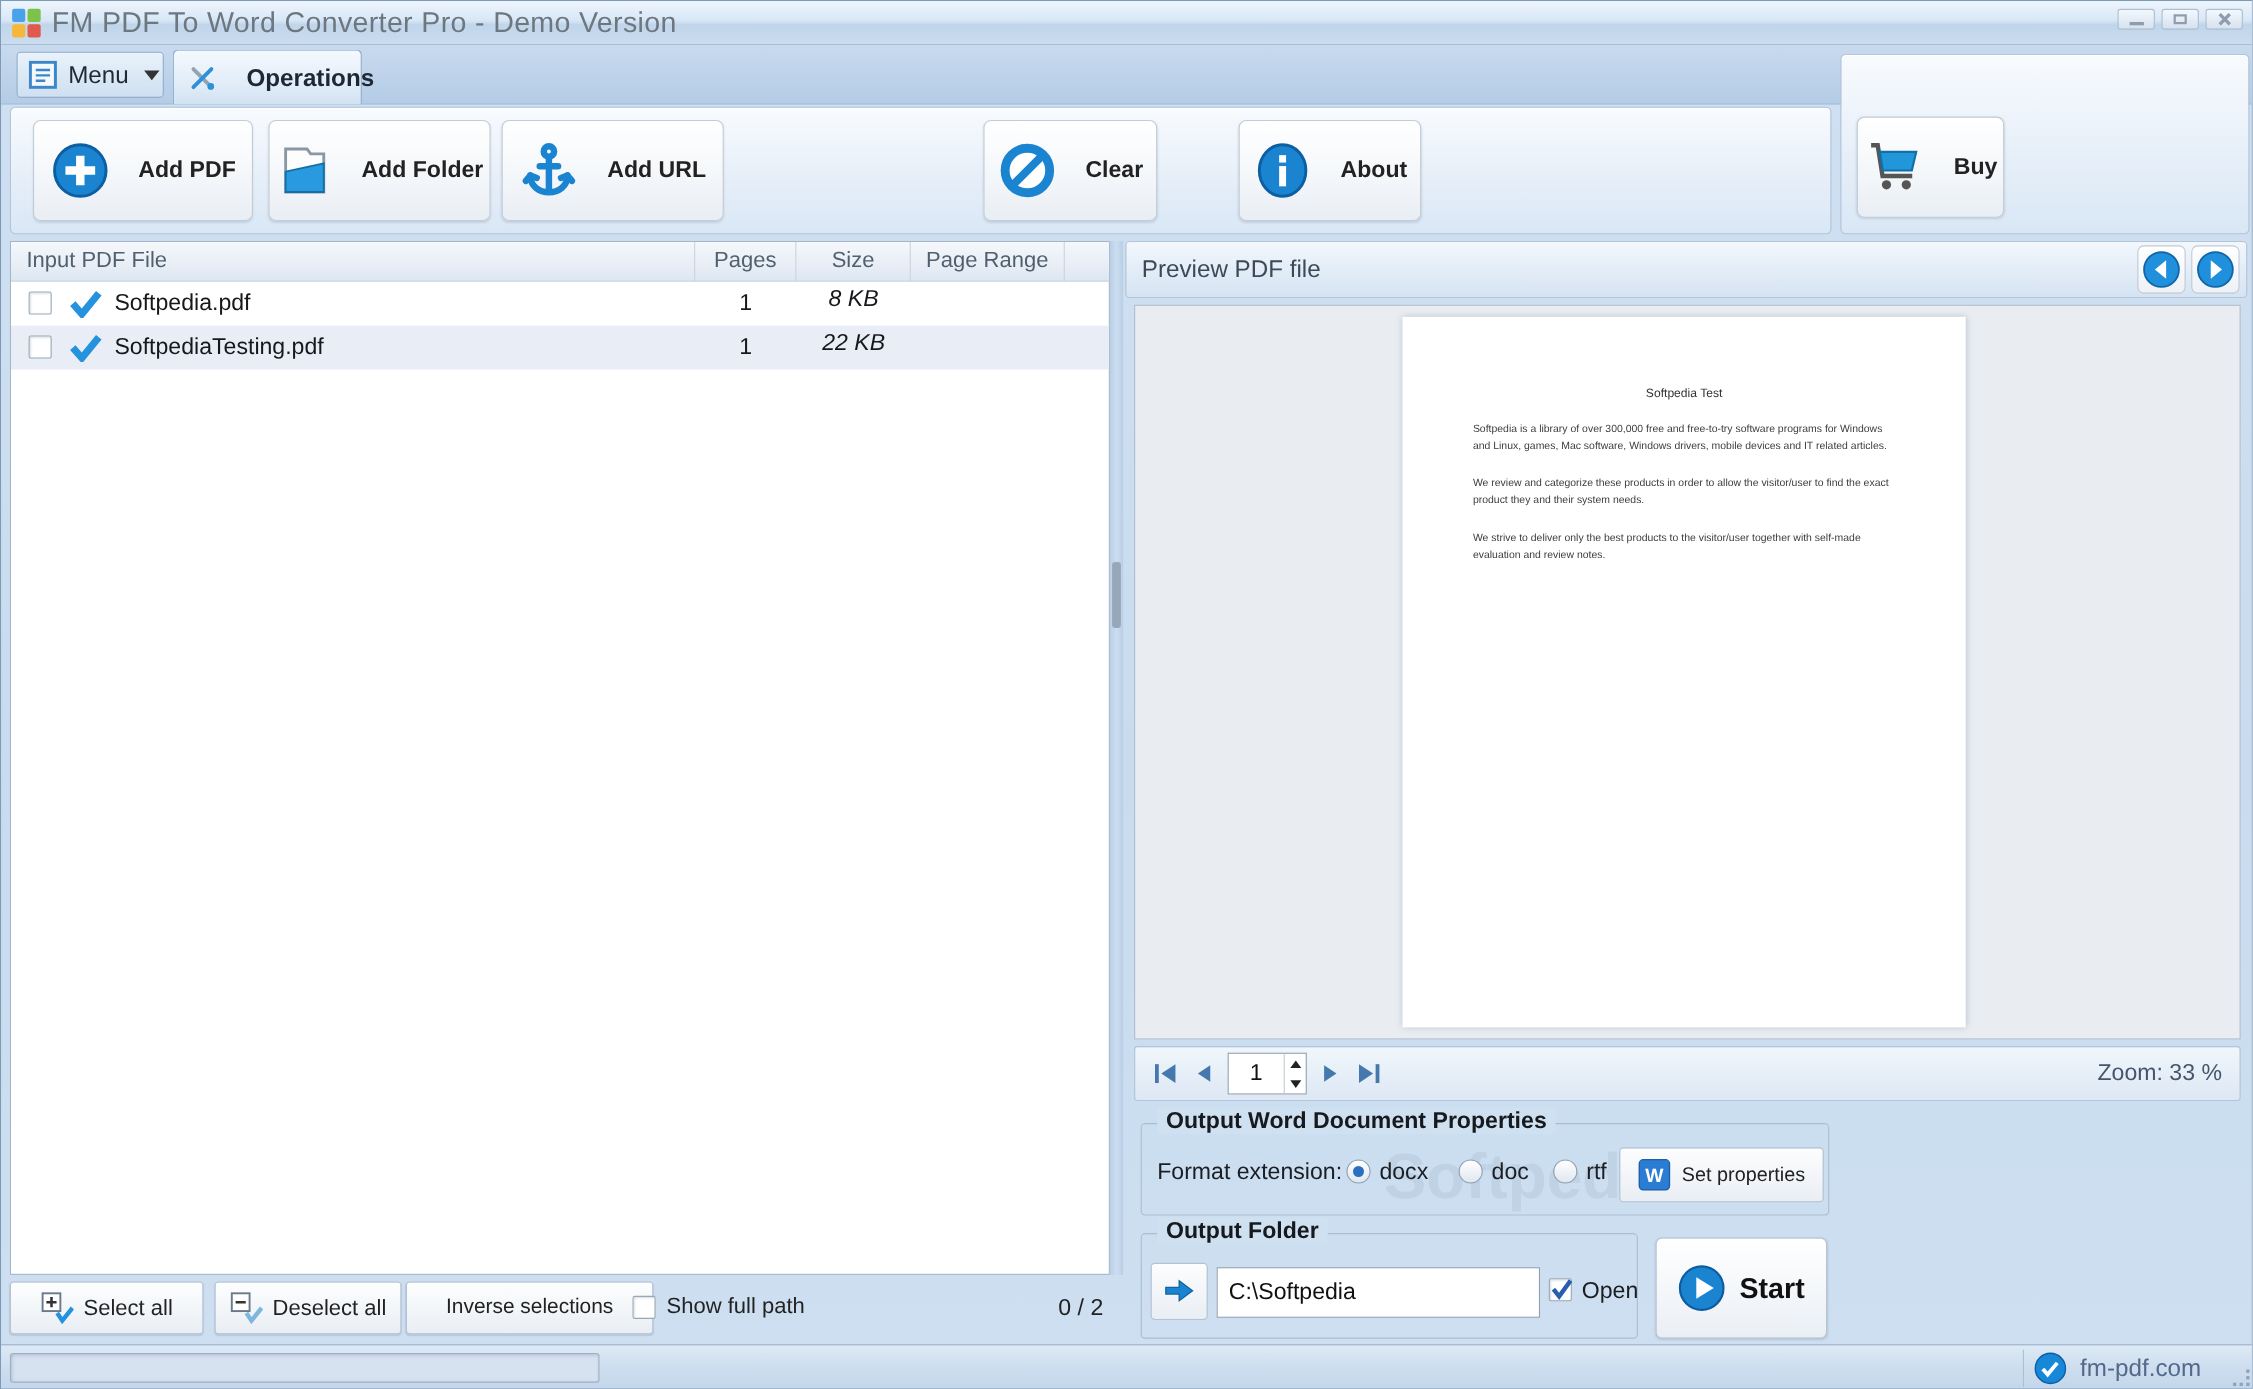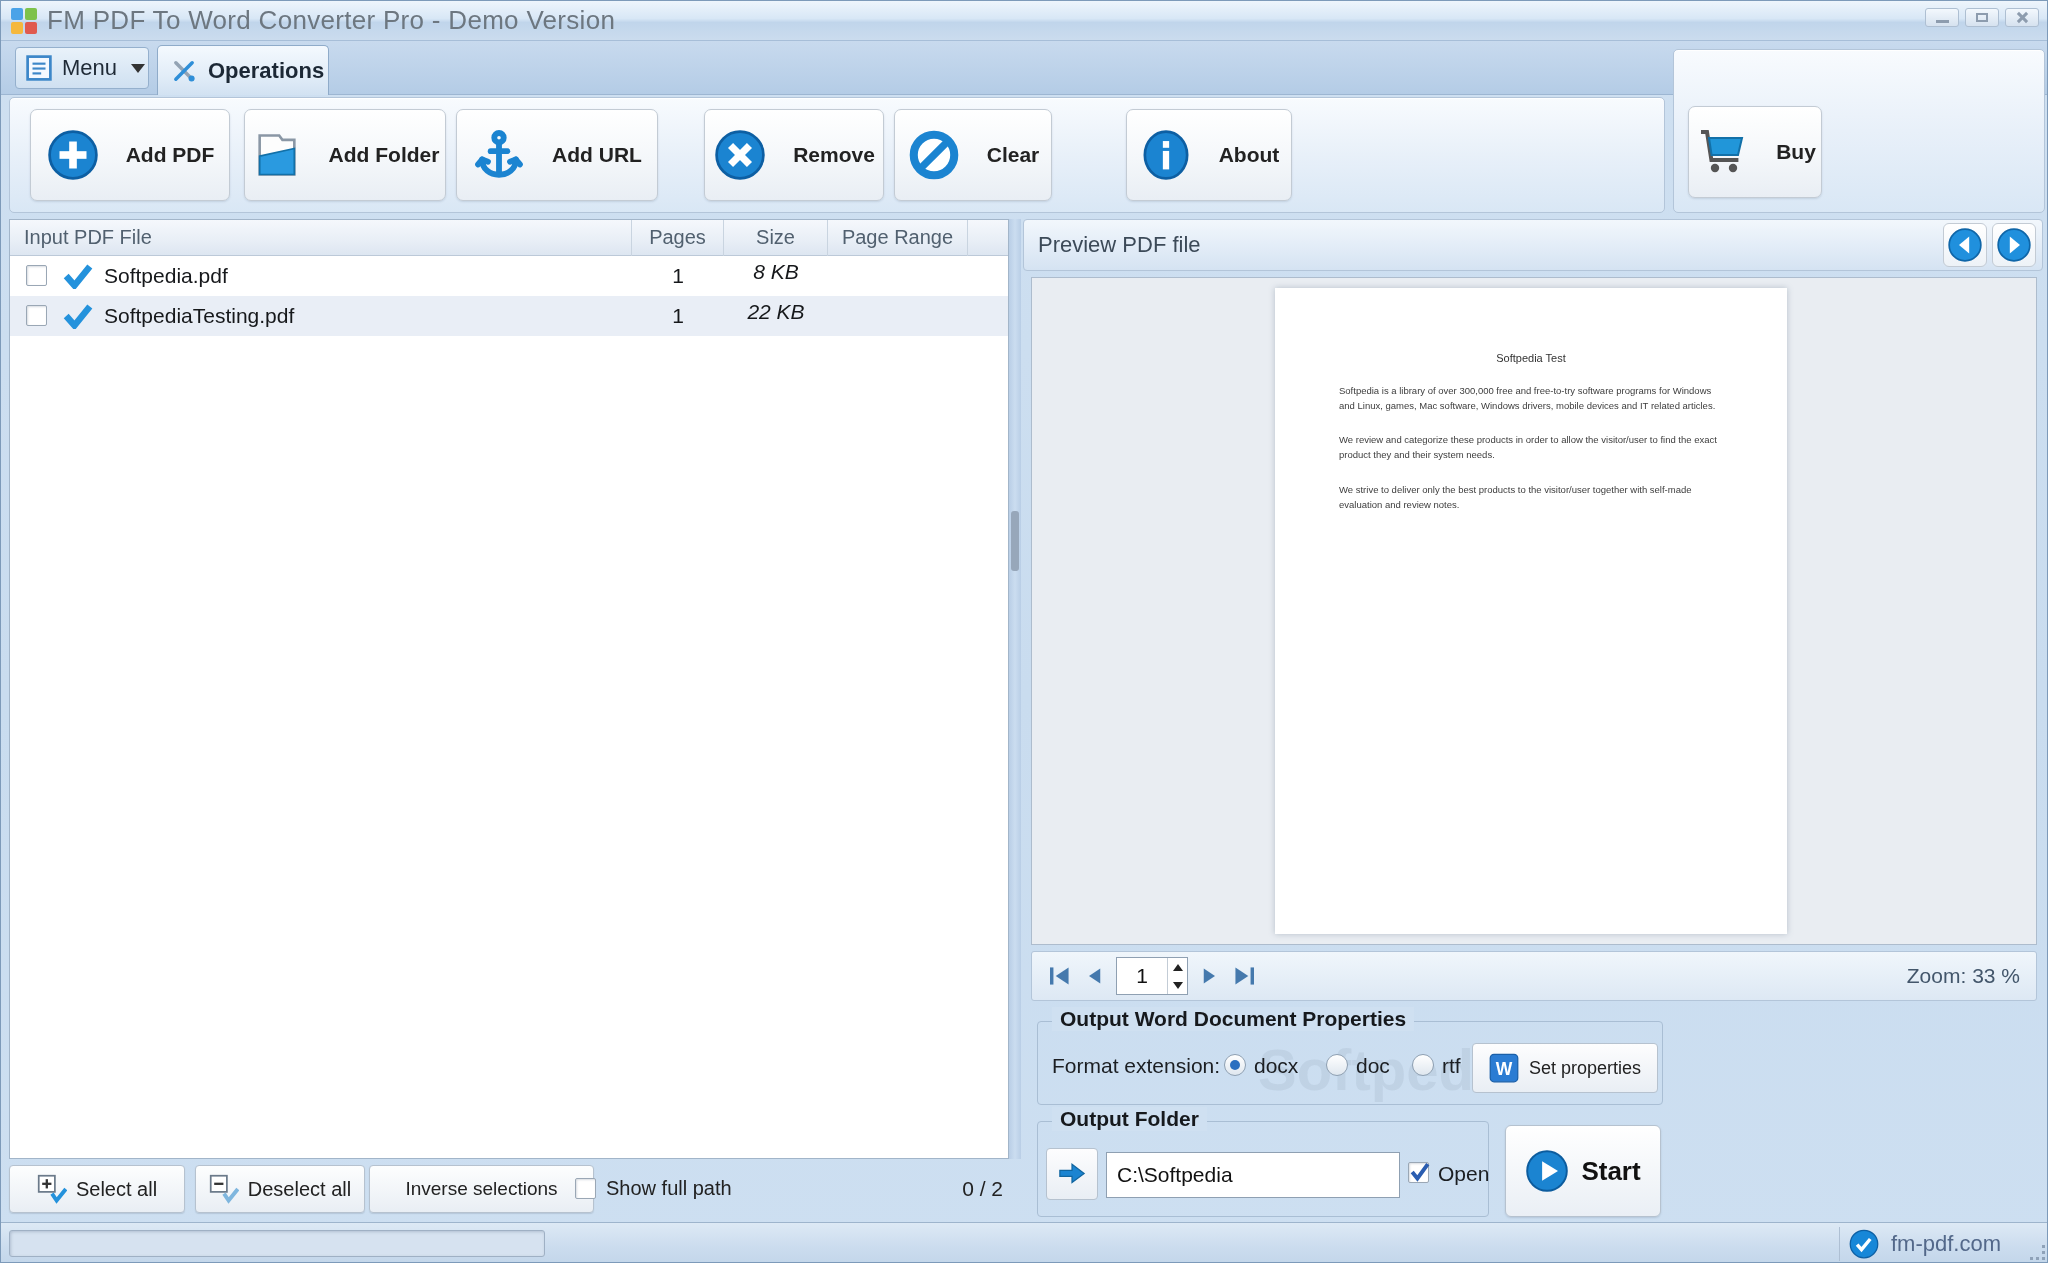--- a/index.html
+++ b/index.html
@@ -38,21 +38,21 @@
   .menu-btn {
     position:absolute; left:14px; top:6px; width:134px; height:42px; border-radius:4px;
     border:1px solid #95b0cd; background:linear-gradient(180deg,#e9f2fa,#cfe0f1);
     display:flex; align-items:center; gap:10px; padding:0 10px; font-size:22px; color:#1f2a36;
   }
   .caret { width:0; height:0; border-left:7px solid transparent; border-right:7px solid transparent; border-top:9px solid #333; margin-left:4px; }
   .tab-operations {
     position:absolute; left:156px; top:4px; width:172px; height:50px;
     border:1px solid #8fabc9; border-bottom:none; border-radius:5px 5px 0 0;
     background:linear-gradient(180deg,#f4f9fe 0%,#e2edf8 60%,#d2e2f2 100%);
-    display:flex; align-items:center; gap:10px; padding:0 12px; font-size:22px; font-weight:bold; color:#1c2835;
+    display:flex; align-items:center; gap:26px; padding:0 12px; font-size:22px; font-weight:bold; color:#1c2835;
   }
   
   .panel {
     position:absolute; border:1px solid #b3c5d9; border-radius:5px;
     background:linear-gradient(180deg,#f8fbfe 0%,#e8f0f9 50%,#d9e7f5 100%);
     box-shadow:inset 0 1px 0 #ffffff;
   }
   .toolbar-main { left:8px; top:96px; width:1656px; height:116px; }
   .toolbar-right { left:1672px; top:48px; width:372px; height:164px; }
   .tbtn {
@@ -256,28 +256,20 @@
     <div class="tbtn" style="left:446px;width:202px;">
       <svg class="icon" width="54" height="54" viewBox="0 0 24 24" fill="none" stroke="#1b84d1" stroke-width="2.6" stroke-linecap="round">
           <circle cx="12" cy="4.3" r="2.1"></circle>
           <line x1="12" y1="6.6" x2="12" y2="19.5"></line>
           <line x1="8.3" y1="10.3" x2="15.7" y2="10.3"></line>
           <path d="M4.5 14c0 4.4 3.6 6.8 7.5 6.8s7.5-2.4 7.5-6.8"></path>
           <path d="M4.5 14l-1.8 2.2M4.5 14l2.6 1"></path>
           <path d="M19.5 14l1.8 2.2M19.5 14l-2.6 1"></path>
         </svg>
       <span>Add URL</span>
-    </div>
-    <div class="tbtn" style="left:694px;width:180px;">
-      <svg class="icon" width="54" height="54" viewBox="0 0 24 24">
-          <circle cx="12" cy="12" r="10.4" fill="#1b84d1" stroke="#0d5fa3" stroke-width="1.2"></circle>
-          <line x1="7.8" y1="7.8" x2="16.2" y2="16.2" stroke="#fff" stroke-width="3.2"></line>
-          <line x1="16.2" y1="7.8" x2="7.8" y2="16.2" stroke="#fff" stroke-width="3.2"></line>
-        </svg>
-      <span>Remove</span>
     </div>
     <div class="tbtn" style="left:884px;width:158px;">
       <svg class="icon" width="54" height="54" viewBox="0 0 24 24">
           <circle cx="12" cy="12" r="9" fill="#fff" stroke="#1b84d1" stroke-width="3.6"></circle>
           <line x1="6.6" y1="17.4" x2="17.4" y2="6.6" stroke="#1b84d1" stroke-width="3.2"></line>
         </svg>
       <span>Clear</span>
     </div>
     <div class="tbtn" style="left:1116px;width:166px;">
       <svg class="icon" width="54" height="54" viewBox="0 0 24 24">

